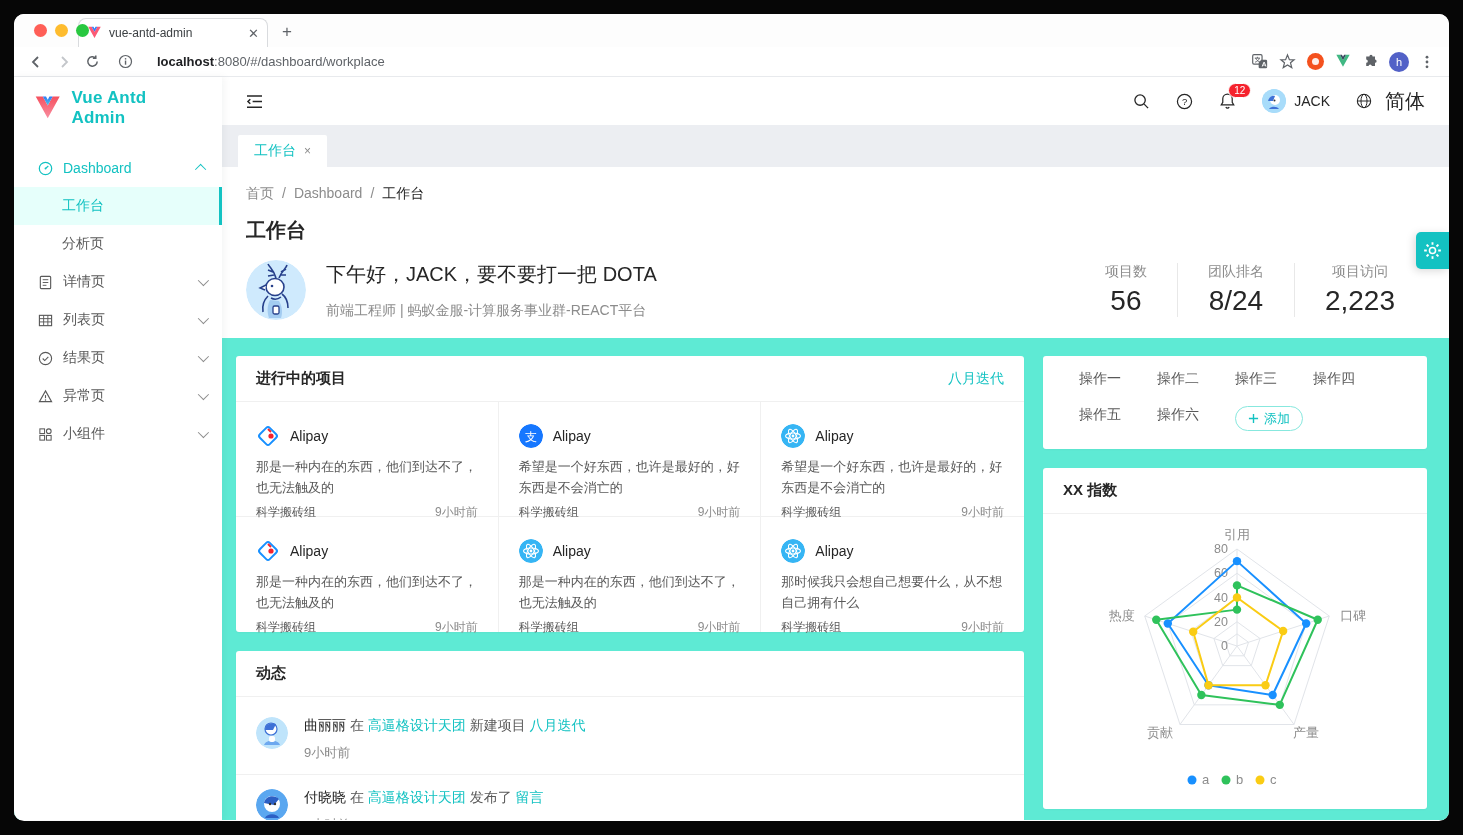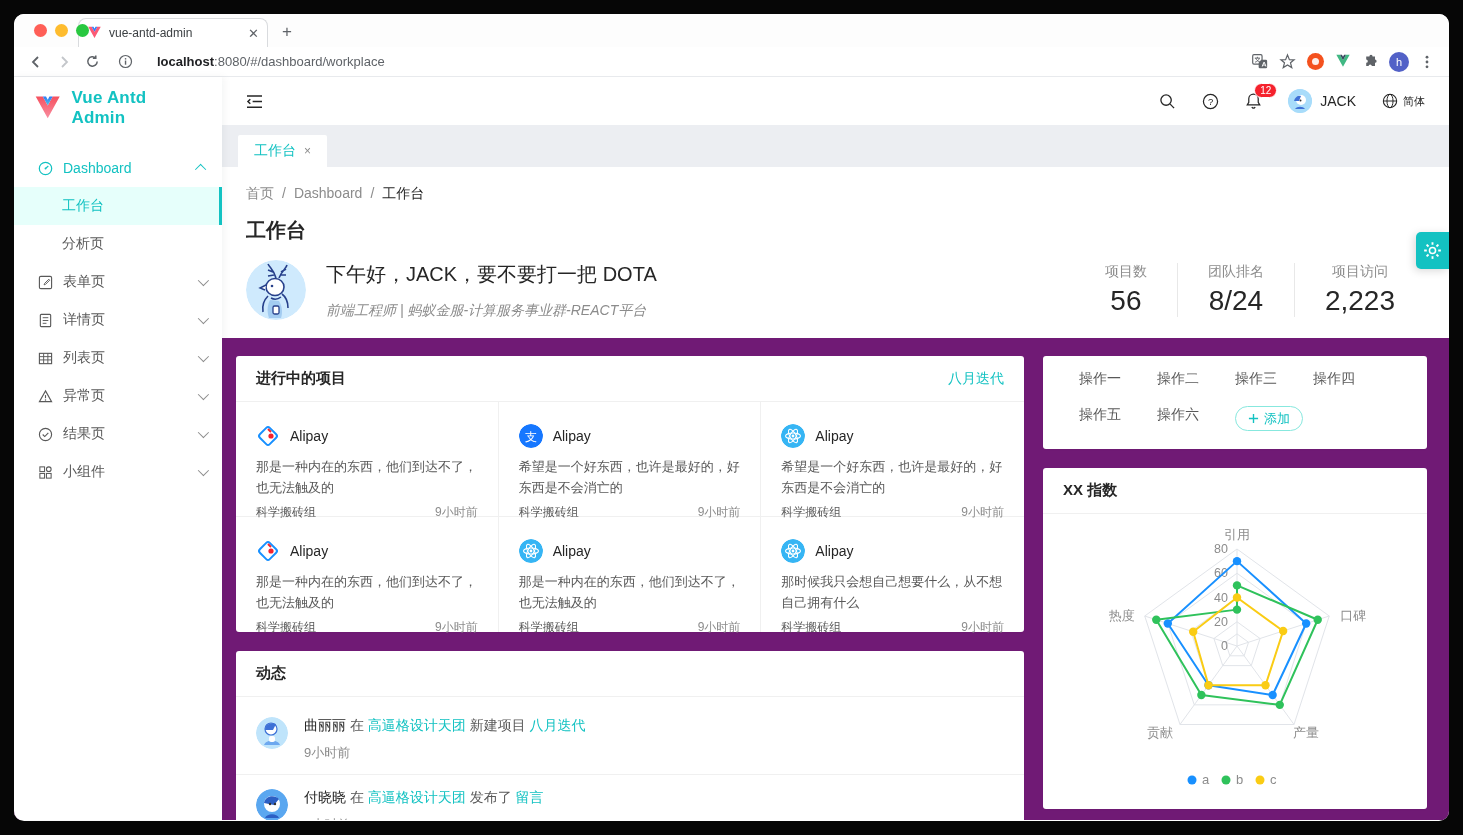--- a/index.html
+++ b/index.html
@@ -23,21 +23,21 @@
   .nav-ic { width:24px; height:24px; display:flex; align-items:center; justify-content:center; }
   .url { flex:1; display:flex; align-items:center; gap:24px; padding-left:10px; font-size:13px; }
   .url .host { color:#202124; font-weight:bold; }
   .url .rest { color:#5f6368; }
   .ext-orange { width:17px; height:17px; border-radius:50%; background:#f4511e; position:relative; }
   .ext-orange:after{ content:""; position:absolute; left:5px; top:5px; width:7px; height:7px; border-radius:50%; background:#fff; opacity:.9;}
   .profile-h { width:20px; height:20px; border-radius:50%; background:#5261c7; color:#fff; font-size:11px;
                display:flex; align-items:center; justify-content:center; }
 
   
-  .app { display:flex; height:743px; background:#701a75; }
+  .app { display:flex; height:743px; background:#5eead4; }
   .sidebar { width:208px; background:#fff; box-shadow:2px 0 8px rgba(29,35,41,.05); z-index:5; flex:none; }
   .logo-row { height:50px; display:flex; align-items:center; gap:10px; padding:0 20px; margin-top:6px; }
   .logo-title { color:#13c2c2; font-size:17px; font-weight:bold; letter-spacing:.2px; }
   .menu { padding-top:16px; }
   .m-item { height:38px; display:flex; align-items:center; padding:0 16px 0 24px; font-size:14px;
             color:#595959; gap:10px; cursor:pointer; position:relative; }
   .m-item .lbl { flex:1; }
   .m-item svg { flex:none; }
   .m-item.open { color:#13c2c2; }
   .m-sub { padding-left:48px; }
@@ -48,36 +48,36 @@
   .chev.up { transform:rotate(-135deg) translateY(-2px); border-color:#13c2c2; }
 
   .main { flex:1; display:flex; flex-direction:column; min-width:0; position:relative; }
   .app-header { height:48px; background:#fff; display:flex; align-items:center; padding:0 24px; flex:none; }
   .hdr-right { margin-left:auto; display:flex; align-items:center; gap:26px; }
   .hdr-ic { position:relative; display:flex; align-items:center; }
   .badge { position:absolute; top:-9px; left:9px; background:#f5222d; color:#fff; font-size:10px;
            border-radius:9px; padding:1px 5px; border:1px solid #fff; }
   .user { display:flex; align-items:center; gap:8px; font-size:14px; color:#262626; }
   .mini-avatar { width:24px; height:24px; border-radius:50%; background:#a8dcfa; overflow:hidden; }
-  .lang { display:flex; align-items:center; gap:5px; font-size:11px; color:#262626; }
+  .lang { display:flex; align-items:center; gap:13px; font-size:20px; color:#262626; }
 
   .page-tabs { height:42px; background:#eceef2; display:flex; align-items:flex-end; padding:0 16px; flex:none; }
   .page-tab { height:32px; background:#fff; display:flex; align-items:center; gap:8px; padding:0 16px;
               font-size:14px; color:#13c2c2; border-radius:2px 2px 0 0; }
   .page-tab .x { color:#8c8c8c; font-size:12px; }
 
   .page-head { background:#fff; padding:18px 24px 18px; flex:none; }
   .crumb { font-size:14px; color:#8c8c8c; display:flex; gap:8px; }
   .crumb .cur { color:#262626; }
   .page-title { font-size:20px; font-weight:bold; color:#262626; margin:14px 0 16px; }
   .head-row { display:flex; align-items:center; }
   .deer { width:60px; height:60px; border-radius:50%; flex:none; }
   .greet-box { margin-left:20px; }
   .greet { font-size:20px; font-weight:500; color:#262626; }
-  .sub { font-size:14px; color:#8c8c8c; margin-top:14px;font-style:italic; }
+  .sub { font-size:14px; color:#8c8c8c; margin-top:14px; }
   .stats { margin-left:auto; display:flex; }
   .stat { padding:0 30px; text-align:center; border-left:1px solid #e8e8e8; }
   .stat:first-child { border-left:none; }
   .stat .s-lbl { font-size:14px; color:#8c8c8c; }
   .stat .s-val { font-size:28px; color:#262626; margin-top:4px; }
 
   .content { flex:1; overflow:hidden; padding:18px 22px 0 14px; display:flex; gap:19px; }
   .col-l { width:788px; flex:none; }
   .col-r { flex:1; min-width:0; }
   .panel { background:#fff; border-radius:3px; box-shadow:0 1px 2px rgba(0,0,0,.03); margin-bottom:19px; }
@@ -229,57 +229,49 @@
           <span class="chev up"></span>
         </div>
         <div class="m-item m-sub active">
           <span class="lbl">工作台</span>
         </div>
         <div class="m-item m-sub">
           <span class="lbl">分析页</span>
         </div>
         <div class="m-item">
           <svg width="15" height="15" viewBox="0 0 16 16">
-              <rect x="1.5" y="1.5" width="13" height="13" rx="1.5" stroke="#595959" stroke-width="1.2" fill="none"></rect>
-              <path d="M11.5 4.5 L7 9 L6.5 10.5 L8 10 L12.5 5.5 Z" stroke="#595959" stroke-width="1" fill="none"></path>
-            </svg>
-          <span class="lbl">表单页</span>
-          <span class="chev"></span>
-        </div>
-        <div class="m-item">
-          <svg width="15" height="15" viewBox="0 0 16 16">
               <rect x="2.5" y="1.5" width="11" height="13" rx="1" stroke="#595959" stroke-width="1.2" fill="none"></rect>
               <path d="M5 5 H11 M5 8 H11 M5 11 H9" stroke="#595959" stroke-width="1"></path>
             </svg>
           <span class="lbl">详情页</span>
           <span class="chev"></span>
         </div>
         <div class="m-item">
           <svg width="15" height="15" viewBox="0 0 16 16">
               <rect x="1.5" y="2.5" width="13" height="11" stroke="#595959" stroke-width="1.2" fill="none"></rect>
               <path d="M1.5 6 H14.5 M1.5 9.5 H14.5 M6 2.5 V13.5 M10.5 2.5 V13.5" stroke="#595959" stroke-width="1"></path>
             </svg>
           <span class="lbl">列表页</span>
           <span class="chev"></span>
         </div>
         <div class="m-item">
           <svg width="15" height="15" viewBox="0 0 16 16">
+              <circle cx="8" cy="8" r="6.5" stroke="#595959" stroke-width="1.2" fill="none"></circle>
+              <path d="M5 8 L7.2 10.2 L11 6.2" stroke="#595959" stroke-width="1.2" fill="none"></path>
+            </svg>
+          <span class="lbl">结果页</span>
+          <span class="chev"></span>
+        </div>
+        <div class="m-item">
+          <svg width="15" height="15" viewBox="0 0 16 16">
               <path d="M8 2 L14.5 13.5 H1.5 Z" stroke="#595959" stroke-width="1.2" fill="none"></path>
               <path d="M8 6.5 V9.8" stroke="#595959" stroke-width="1.2"></path>
               <circle cx="8" cy="11.6" r=".8" fill="#595959"></circle>
             </svg>
           <span class="lbl">异常页</span>
-          <span class="chev"></span>
-        </div>
-        <div class="m-item">
-          <svg width="15" height="15" viewBox="0 0 16 16">
-              <circle cx="8" cy="8" r="6.5" stroke="#595959" stroke-width="1.2" fill="none"></circle>
-              <path d="M5 8 L7.2 10.2 L11 6.2" stroke="#595959" stroke-width="1.2" fill="none"></path>
-            </svg>
-          <span class="lbl">结果页</span>
           <span class="chev"></span>
         </div>
         <div class="m-item">
           <svg width="15" height="15" viewBox="0 0 16 16">
               <rect x="2" y="2" width="5" height="5" stroke="#595959" stroke-width="1.1" fill="none"></rect>
               <rect x="9" y="2" width="5" height="5" rx="2.5" stroke="#595959" stroke-width="1.1" fill="none"></rect>
               <rect x="2" y="9" width="5" height="5" stroke="#595959" stroke-width="1.1" fill="none"></rect>
               <rect x="9" y="9" width="5" height="5" stroke="#595959" stroke-width="1.1" fill="none"></rect>
             </svg>
           <span class="lbl">小组件</span>

